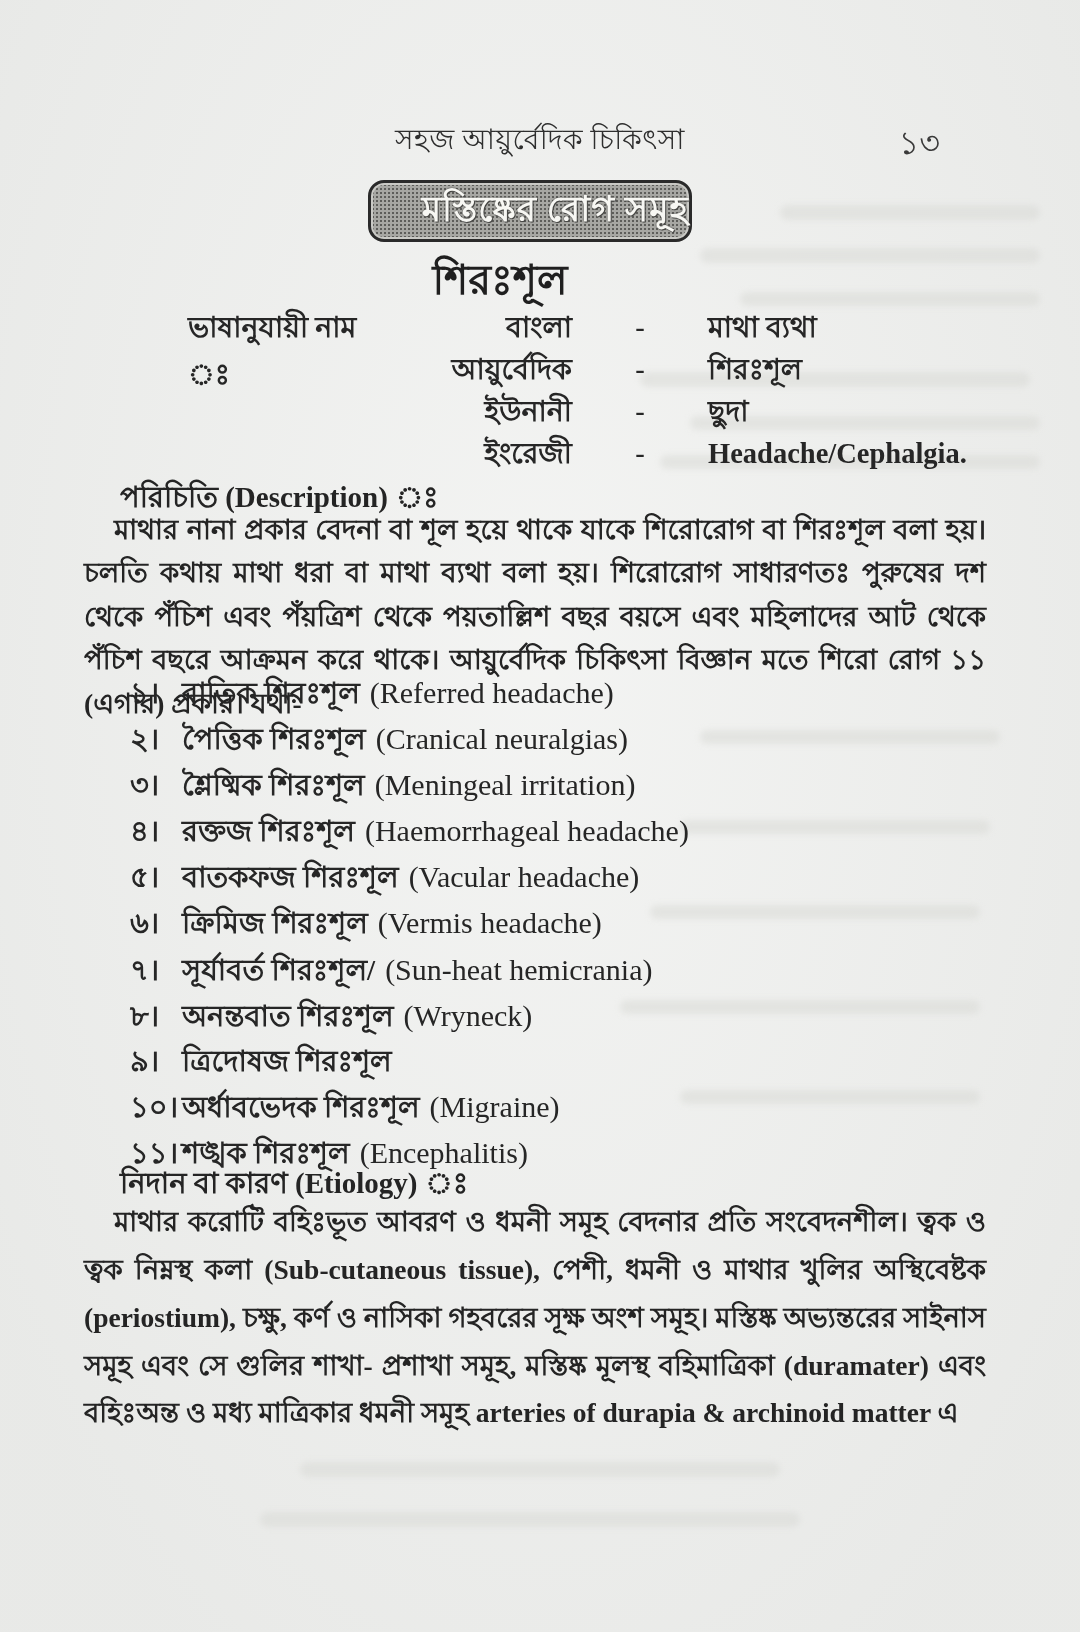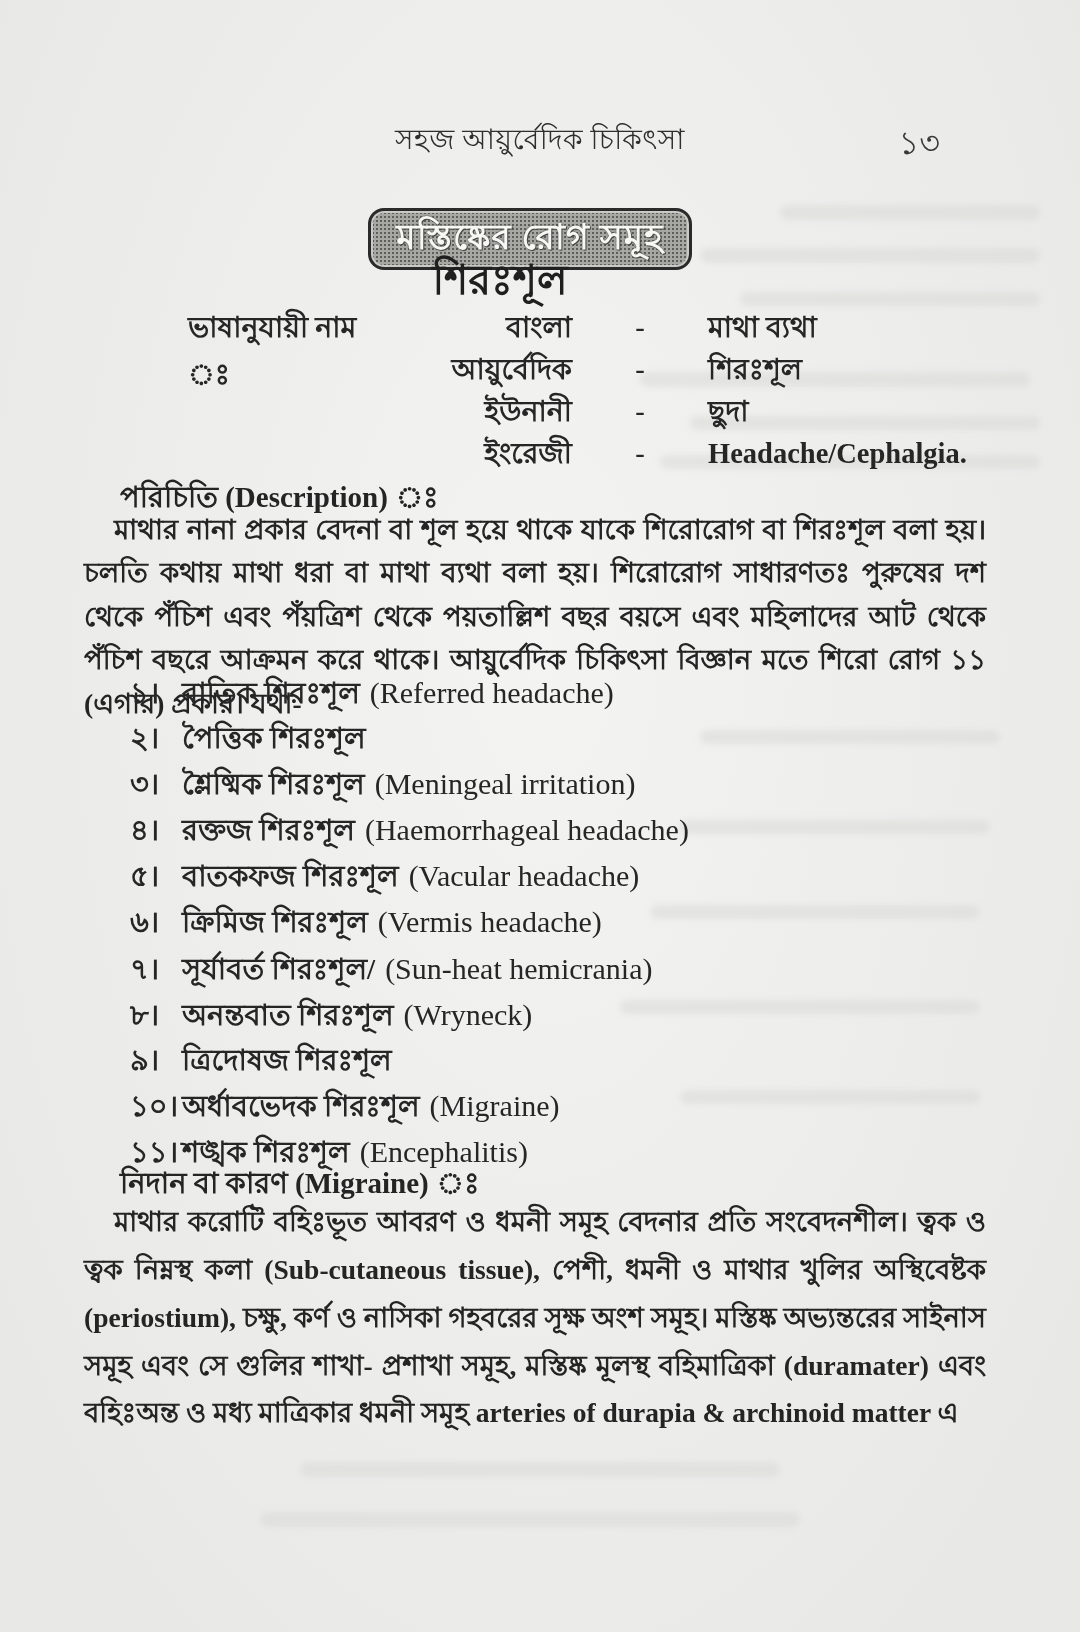--- a/index.html
+++ b/index.html
@@ -28,28 +28,28 @@
   .page-header-title {
     position: absolute; top: 118px; left: 0; width: 1080px;
     text-align: center; font-size: 28px; letter-spacing: 0.5px;
     color: #2e2e2e;
   }
   .page-number {
     position: absolute; top: 118px; right: 140px;
     font-size: 32px; color: #3a3a3a;
   }
   .title-box {
-    position: absolute; top: 208px; left: 368px;
+    position: absolute; top: 180px; left: 368px;
     width: 318px; height: 56px;
     border: 3px solid #2a2a2a;
     border-radius: 16px;
     background-color: #a7a7a3;
     background-image: radial-gradient(circle, #5d5d5a 1.1px, transparent 1.2px);
     background-size: 4px 4px;
-    display: flex; align-items: center; justify-content: center;
+    display: flex; align-items: center; justify-content: flex-end;
     box-shadow: inset 0 0 0 2px #c9c9c5;
   }
   .title-box span {
     font-size: 35px; font-weight: bold; color: #f7f7f3;
     letter-spacing: 1px;
     text-shadow: 0 0 2px #3c3c3a, 1px 1px 0 #4a4a48;
     white-space: nowrap;
   }
   .subtitle {
     position: absolute; top: 248px; left: 0; width: 1000px;
@@ -153,20 +153,21 @@
 
       <div class="type-row">
         <span class="type-number">১।</span>
         <span class="type-bengali">বাতিক শিরঃশূল</span>
         <span class="type-english">(Referred headache)</span>
       </div>
 
       <div class="type-row">
         <span class="type-number">২।</span>
         <span class="type-bengali">পৈত্তিক শিরঃশূল</span>
+        <span class="type-english">(Cranical neuralgias)</span>
       </div>
 
       <div class="type-row">
         <span class="type-number">৩।</span>
         <span class="type-bengali">শ্লৈষ্মিক শিরঃশূল</span>
         <span class="type-english">(Meningeal irritation)</span>
       </div>
 
       <div class="type-row">
         <span class="type-number">৪।</span>
@@ -210,16 +211,16 @@
         <span class="type-english">(Migraine)</span>
       </div>
 
       <div class="type-row">
         <span class="type-number">১১।</span>
         <span class="type-bengali">শঙ্খক শিরঃশূল</span>
         <span class="type-english">(Encephalitis)</span>
       </div>
     </div>
 
-  <div class="section-heading heading-etio">নিদান বা কারণ (Migraine) ঃ</div>
+  <div class="section-heading heading-etio">নিদান বা কারণ (Etiology) ঃ</div>
   <div class="body-para para-etio">মাথার করোটি বহিঃভূত আবরণ ও ধমনী সমূহ বেদনার প্রতি সংবেদনশীল। ত্বক ও ত্বক নিম্নস্থ কলা (Sub-cutaneous tissue), পেশী, ধমনী ও মাথার খুলির অস্থিবেষ্টক (periostium), চক্ষু, কর্ণ ও নাসিকা গহবরের সূক্ষ অংশ সমূহ। মস্তিষ্ক অভ্যন্তরের সাইনাস সমূহ এবং সে গুলির শাখা- প্রশাখা সমূহ, মস্তিষ্ক মূলস্থ বহিমাত্রিকা (duramater) এবং বহিঃঅন্ত ও মধ্য মাত্রিকার ধমনী সমূহ arteries of durapia &amp; archinoid matter এ</div>
 
 </div>
 
 </body></html>

